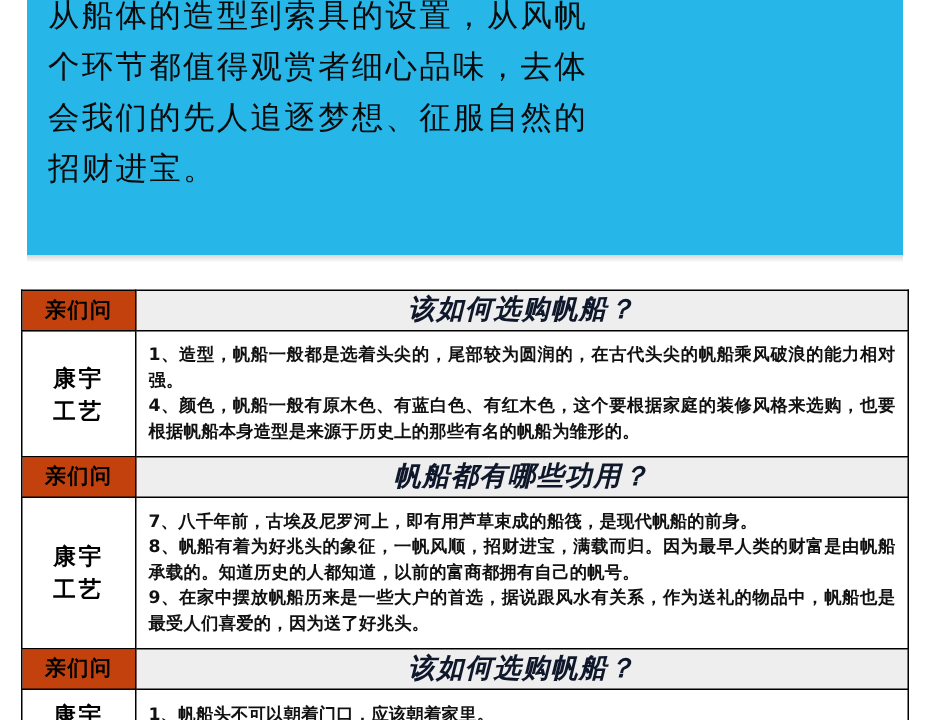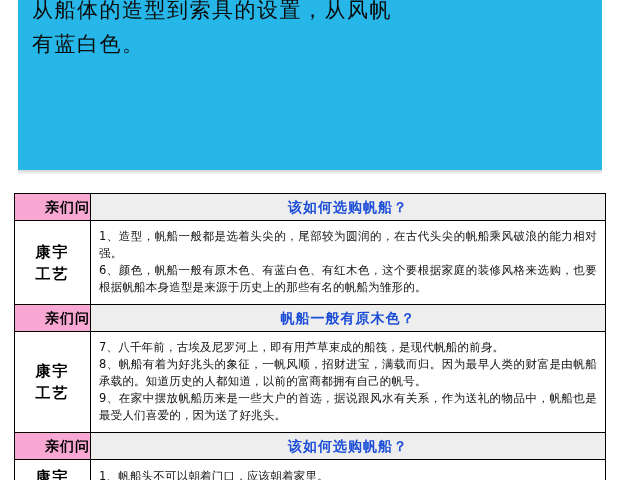--- a/index.html
+++ b/index.html
@@ -74,34 +74,34 @@
   }
   .col-label {
     width: 76px;
     text-align: center;
     font-size: 14px;
     color: #000;
     font-weight: 700;
     letter-spacing: 1px;
   }
   .q-row .col-label {
-    background: #f9a8d4;
+    background: #c2410c;
     height: 26px;
     line-height: 26px;
-    text-align: right;
   }
   .q-row .q-text {
     background: #eeeeee;
     text-align: center;
-    font-size: 14px;
+    font-size: 18px;
     font-weight: 700;
-    color: #1d4ed8;
+    color: #0f172a;
     height: 26px;
     line-height: 26px;
     letter-spacing: 1px;
+    font-style: italic;
   }
   .a-row .col-label {
     background: #ffffff;
     text-align: center;
     padding: 6px 0;
     margin-top: 20px;
   }
   .brand-line {
     font-size: 15px;
     font-weight: 700;
@@ -113,30 +113,33 @@
     background: #ffffff;
     padding: 7px 8px 8px 8px;
   }
   .a-text p {
     margin: 0;
     font-size: 11.5px;
     line-height: 17px;
     color: #111;
     letter-spacing: 0.2px;
     text-align: justify;
+    font-weight: bold;
   }
 </style>
 </head>
 <body>
 
 <div class="page">
 
   <div class="banner">
     <div class="banner-line first">从船体的造型到索具的设置，从风帆</div>
-    <div class="banner-line">有蓝白色。</div>
+    <div class="banner-line">个环节都值得观赏者细心品味，去体</div>
+    <div class="banner-line">会我们的先人追逐梦想、征服自然的</div>
+    <div class="banner-line">招财进宝。</div>
   </div>
   <div class="banner-shadow"></div>
 
   <div class="table-wrap">
     <table class="qa">
       <colgroup>
         <col style="width:76px">
         <col>
       </colgroup>
       <tbody>
@@ -145,27 +148,27 @@
           <td class="col-label">亲们问</td>
           <td class="q-text">该如何选购帆船？</td>
         </tr>
         <tr class="a-row">
           <td class="col-label">
             <div class="brand-line">康宇</div>
             <div class="brand-line">工艺</div>
           </td>
           <td class="a-text">
             <p>1、造型，帆船一般都是选着头尖的，尾部较为圆润的，在古代头尖的帆船乘风破浪的能力相对强。</p>
-            <p>6、颜色，帆船一般有原木色、有蓝白色、有红木色，这个要根据家庭的装修风格来选购，也要根据帆船本身造型是来源于历史上的那些有名的帆船为雏形的。</p>
+            <p>4、颜色，帆船一般有原木色、有蓝白色、有红木色，这个要根据家庭的装修风格来选购，也要根据帆船本身造型是来源于历史上的那些有名的帆船为雏形的。</p>
           </td>
         </tr>
 
         <tr class="q-row">
           <td class="col-label">亲们问</td>
-          <td class="q-text">帆船一般有原木色？</td>
+          <td class="q-text">帆船都有哪些功用？</td>
         </tr>
         <tr class="a-row">
           <td class="col-label">
             <div class="brand-line">康宇</div>
             <div class="brand-line">工艺</div>
           </td>
           <td class="a-text">
             <p>7、八千年前，古埃及尼罗河上，即有用芦草束成的船筏，是现代帆船的前身。</p>
             <p>8、帆船有着为好兆头的象征，一帆风顺，招财进宝，满载而归。因为最早人类的财富是由帆船承载的。知道历史的人都知道，以前的富商都拥有自己的帆号。</p>
             <p>9、在家中摆放帆船历来是一些大户的首选，据说跟风水有关系，作为送礼的物品中，帆船也是最受人们喜爱的，因为送了好兆头。</p>

